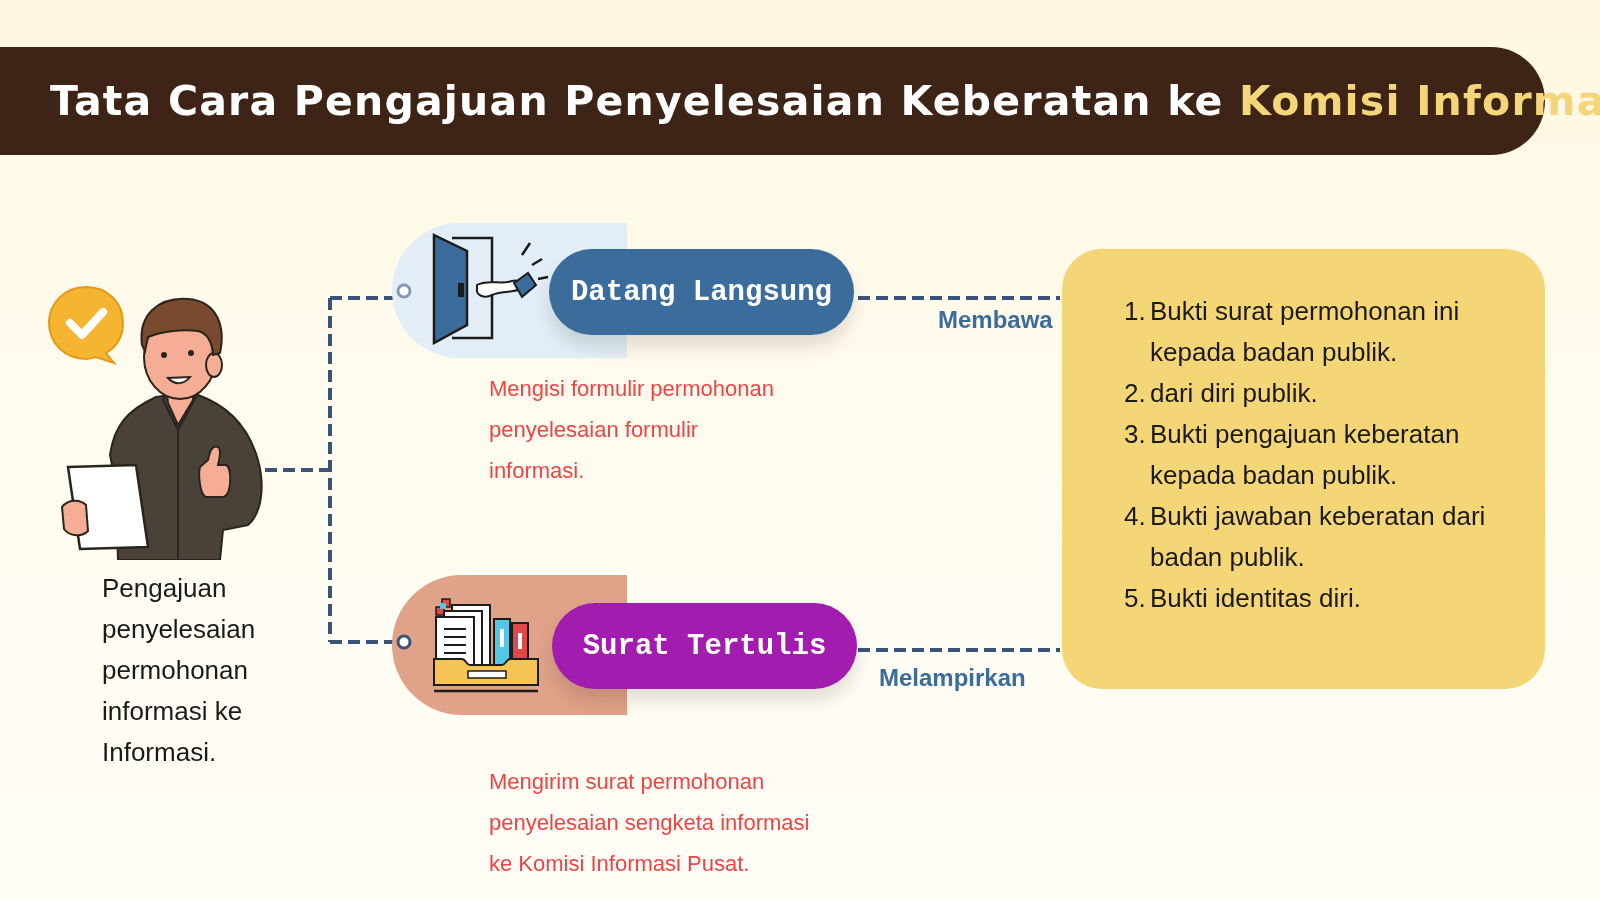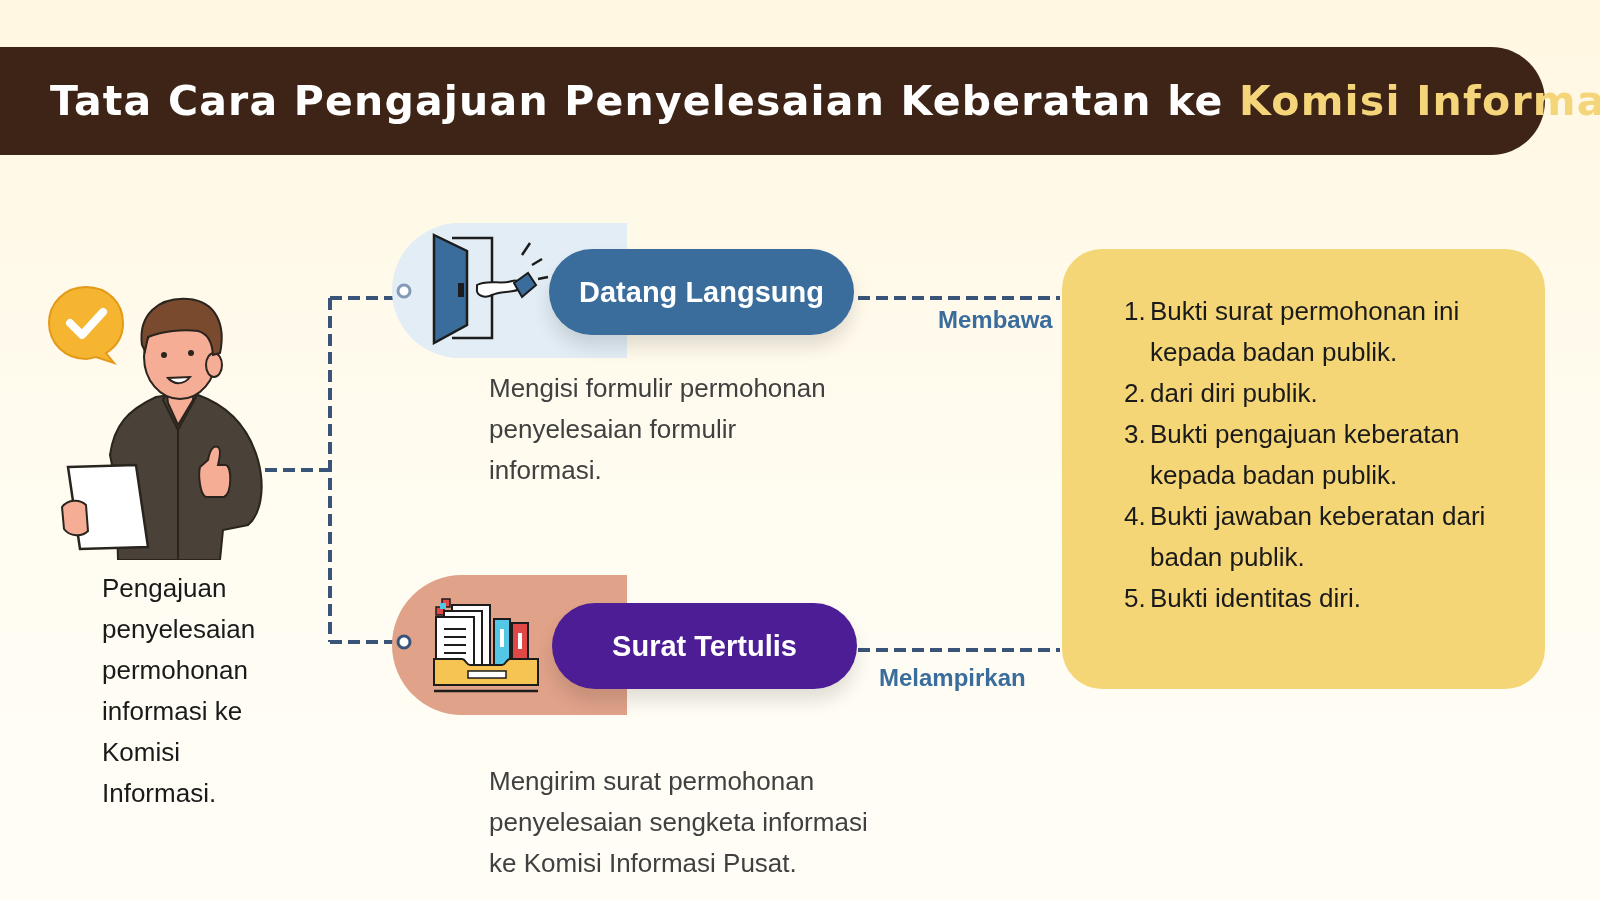--- a/index.html
+++ b/index.html
@@ -39,25 +39,25 @@
     }
     .icon-bg.blue { left: 392px; top: 223px; height: 135px; background: #e2edf5; border-radius: 68px 0 0 68px; }
     .icon-bg.orange { left: 392px; top: 575px; height: 140px; background: #e0a289; border-radius: 70px 0 0 70px; }
 
     .method-pill {
       position: absolute; height: 86px; border-radius: 43px;
       display: flex; align-items: center; justify-content: center;
       color: #ffffff; font-weight: bold; font-size: 29px;
       box-shadow: 0 12px 18px rgba(0,0,0,0.12);
     }
-    .method-pill.blue { left: 549px; top: 249px; width: 305px; background: #3a6c9c; }
-    .method-pill.orange { left: 552px; top: 603px; width: 305px; background: #4c1d95; }
+    .method-pill.blue { left: 549px; top: 249px; width: 305px; background: #3a6c9c; font-family: Liberation Mono, monospace; }
+    .method-pill.orange { left: 552px; top: 603px; width: 305px; background: #a21caf; font-family: Liberation Mono, monospace; }
 
     .method-desc {
-      position: absolute; font-size: 26px; line-height: 41px; color: #404040;
+      position: absolute; font-size: 22px; line-height: 41px; color: #ef4444;
     }
     .method-desc.one { left: 489px; top: 368px; width: 400px; }
     .method-desc.two { left: 489px; top: 761px; width: 420px; }
 
     .link-label {
       position: absolute; font-weight: bold; font-size: 24px; color: #3a6c9c;
     }
     .link-label.one { left: 938px; top: 306px; }
     .link-label.two { left: 879px; top: 664px; }
 
@@ -127,21 +127,20 @@
 
     <path d="M14 222 C20 214 32 214 38 220 L40 246 C34 252 22 252 16 244 Z" fill="#f6ad96" stroke="#2a241e" stroke-width="2"></path>
   </svg>
 </div>
 
 <div class="person-caption">
   <div>Pengajuan</div>
   <div>penyelesaian</div>
   <div>permohonan</div>
   <div>informasi ke</div>
-  <div>Komisi</div>
   <div>Informasi.</div>
 </div>
 
 <div class="icon-bg blue">
   <svg style="position:absolute;left:0;top:60px;" width="20" height="20" viewBox="0 0 20 20">
     <circle cx="12" cy="8" r="6" fill="#fff" stroke="#8399b7" stroke-width="3"></circle>
   </svg>
   <svg style="position:absolute;left:40px;top:10px;" width="120" height="112" viewBox="0 0 120 112">
     <path d="M20 5 L60 5 L60 105 L20 105" fill="none" stroke="#1c1c1c" stroke-width="2.5"></path>
     <path d="M2 2 L35 18 L35 92 L2 110 Z" fill="#3a6c9c" stroke="#1c1c1c" stroke-width="2.5"></path>

